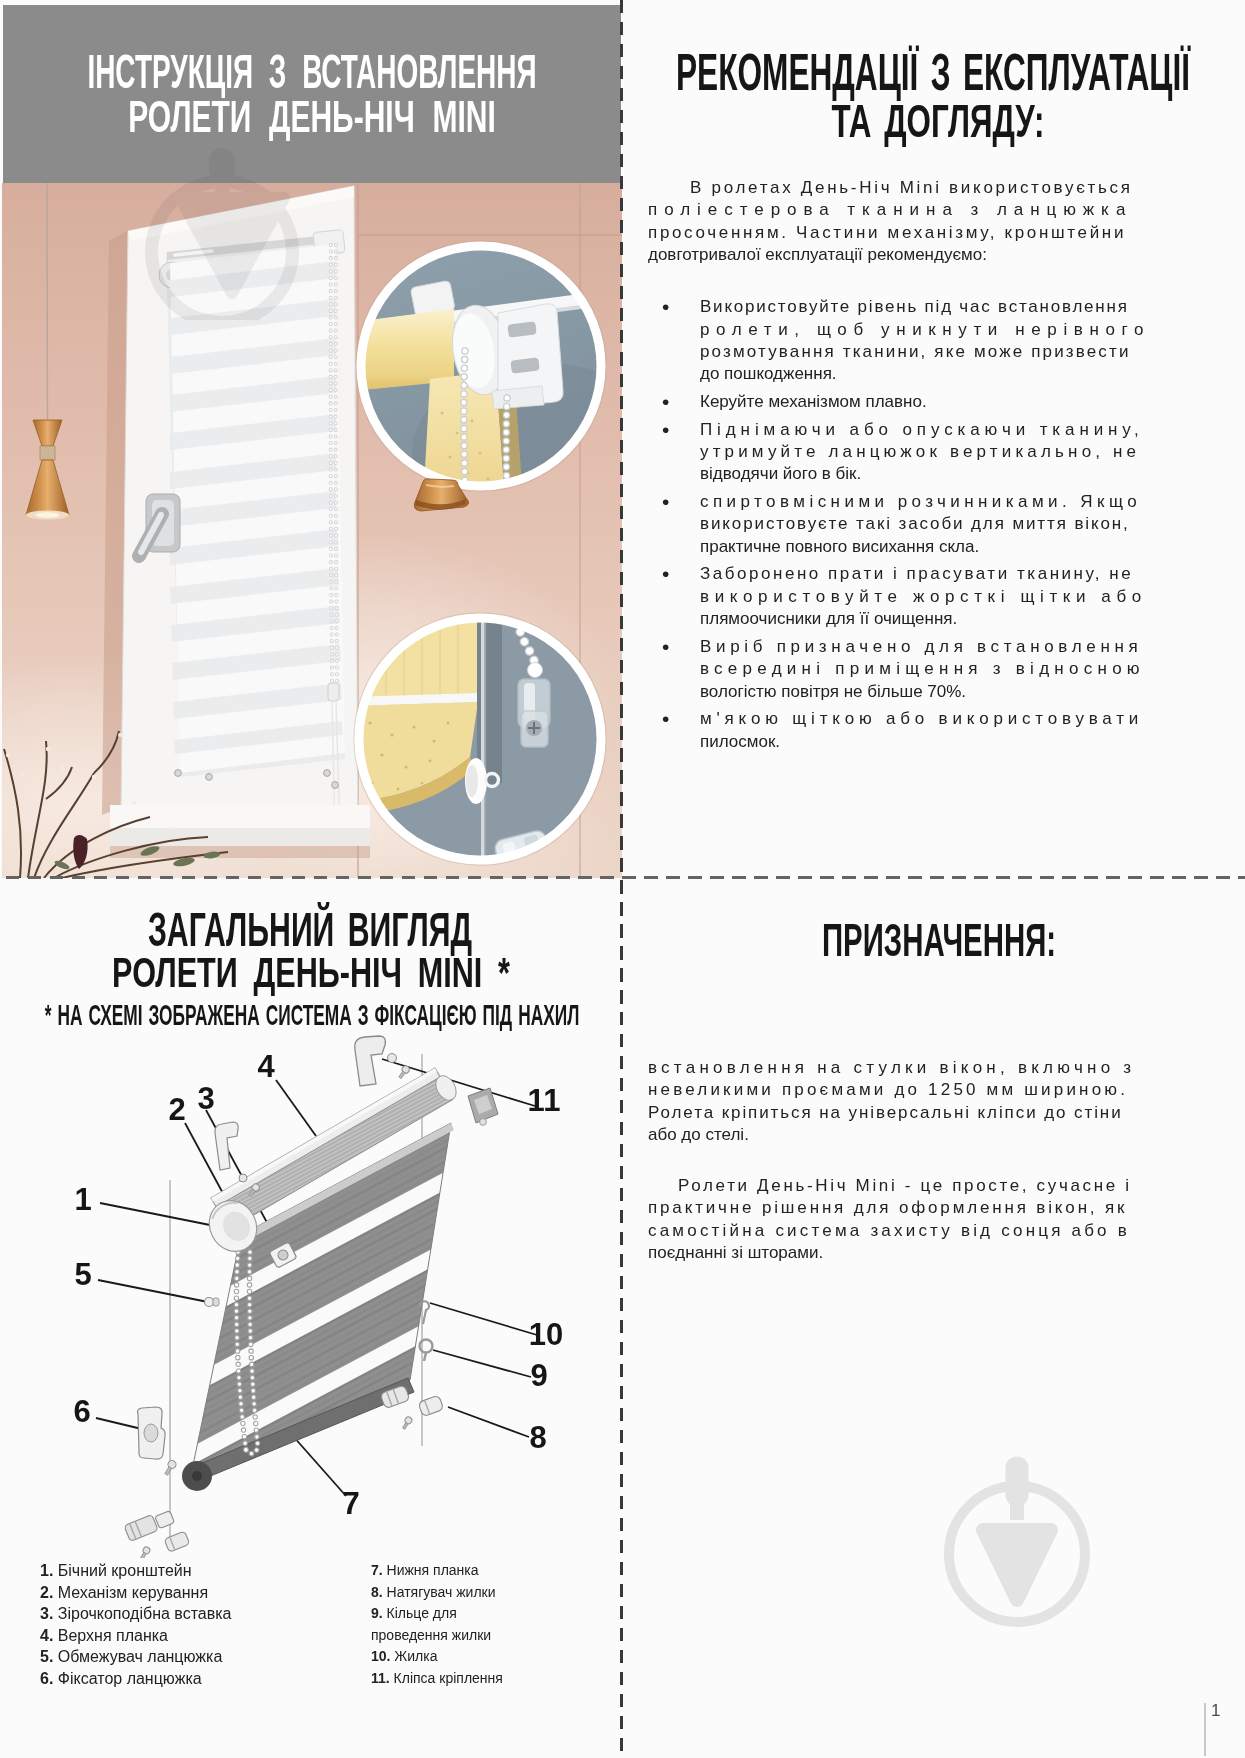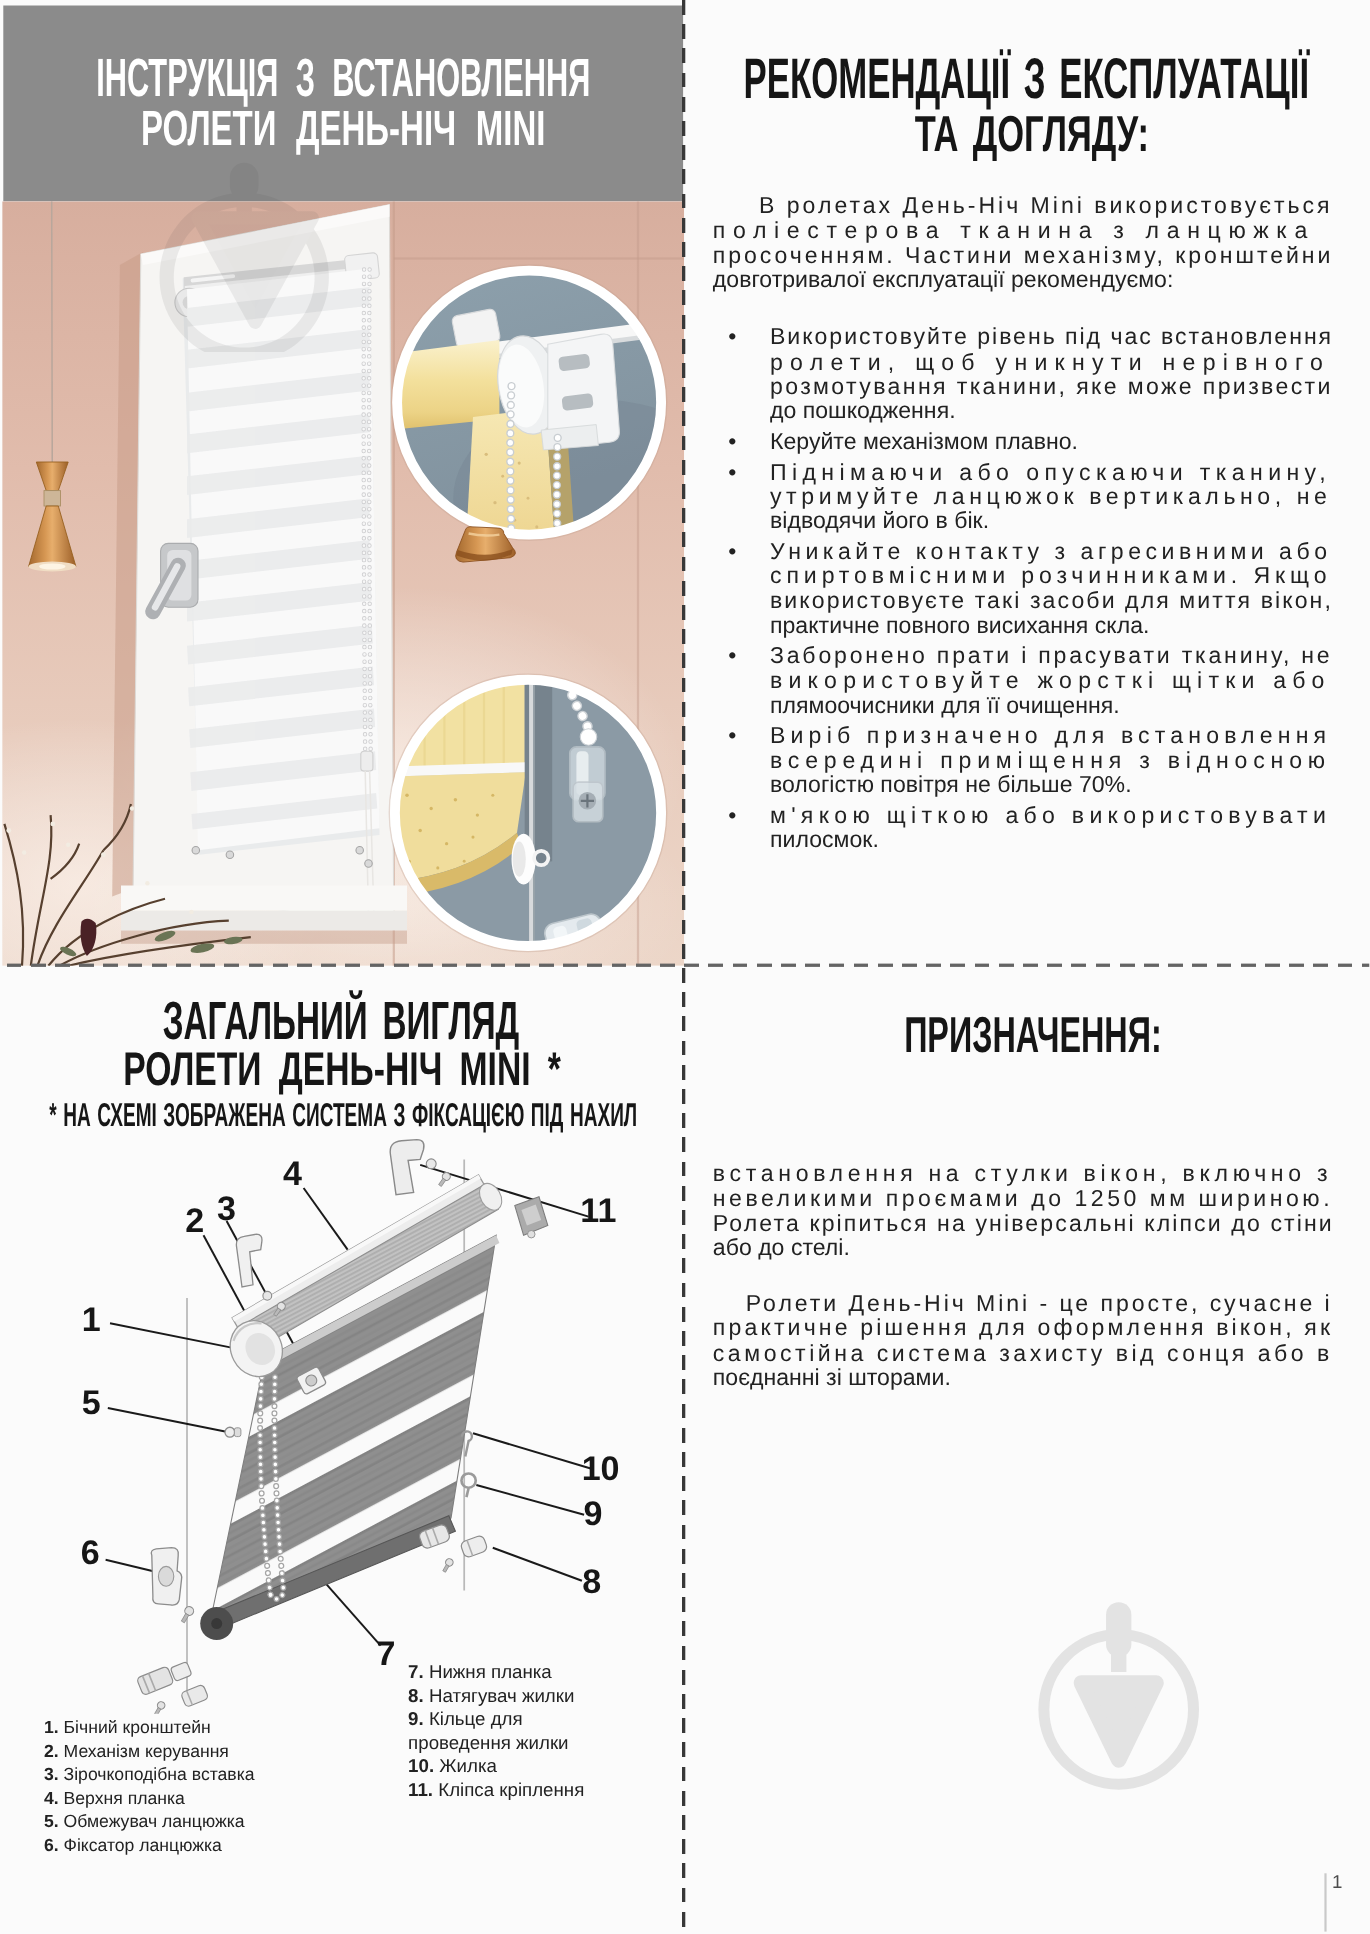--- a/index.html
+++ b/index.html
@@ -1,20 +1,20 @@
 <!DOCTYPE html>
 <html lang="uk"><head><meta charset="utf-8">
 <style>
 html,body{margin:0;padding:0}
 body{width:1245px;height:1758px;position:relative;background:#fbfbfb;overflow:hidden;
      font-family:"Liberation Sans",sans-serif;color:#1c1c1c}
 .abs{position:absolute}
 .cond{position:absolute;display:inline-block;font-weight:700;white-space:nowrap;color:#161616;transform-origin:0 50%}
 .j,.l{white-space:nowrap}
-.bt{font-size:21px;line-height:22.4px;color:#222}
+.bt{font-size:17px;line-height:22.4px;color:#222}
 ul.bl{list-style:none;margin:0;padding:0}
 ul.bl li{position:relative;margin-top:5.2px;padding-left:52px}
 ul.bl li:before{content:"\2022";position:absolute;left:14px;top:0;font-size:21px}
 </style></head>
 <body>
 
 <div class="abs" style="left:3px;top:5px;width:618px;height:178px;background:#8b8b8b"></div>
 
 <span class="cond" id="gh1" style="left:312px;top:47px;font-size:49px;line-height:49px;word-spacing:14px;color:#fff;transform:scaleX(0.571) translateX(-50%)">ІНСТРУКЦІЯ З ВСТАНОВЛЕННЯ</span>
 
@@ -337,21 +337,20 @@
     </li>
 <li>
       <div class="l">Керуйте механізмом плавно.</div>
     </li>
 <li>
       <div class="j" style="letter-spacing:4.897px">Піднімаючи або опускаючи тканину,</div>
 <div class="j" style="letter-spacing:4.159px">утримуйте ланцюжок вертикально, не</div>
 <div class="l">відводячи його в бік.</div>
     </li>
 <li>
-      <div class="j" style="letter-spacing:4.09px">Уникайте контакту з агресивними або</div>
 <div class="j" style="letter-spacing:4.447px">спиртовмісними розчинниками. Якщо</div>
 <div class="j" style="letter-spacing:1.889px">використовуєте такі засоби для миття вікон,</div>
 <div class="l">практичне повного висихання скла.</div>
     </li>
 <li>
       <div class="j" style="letter-spacing:2.533px">Заборонено прати і прасувати тканину, не</div>
 <div class="j" style="letter-spacing:5.624px">використовуйте жорсткі щітки або</div>
 <div class="l">плямоочисники для її очищення.</div>
     </li>
 <li>
@@ -526,21 +525,21 @@
 
 <div class="abs" id="legend1" style="left:40px;top:1560px;font-size:16px;line-height:21.5px;color:#222">
 <div><b>1.</b> Бічний кронштейн</div>
 <div><b>2.</b> Механізм керування</div>
 <div><b>3.</b> Зірочкоподібна вставка</div>
 <div><b>4.</b> Верхня планка</div>
 <div><b>5.</b> Обмежувач ланцюжка</div>
 <div><b>6.</b> Фіксатор ланцюжка</div>
 </div>
 
-<div class="abs" id="legend2" style="left:371px;top:1509px;font-size:17px;line-height:21.5px;color:#222">
+<div class="abs" id="legend2" style="left:371px;top:1560px;font-size:14px;line-height:21.5px;color:#222">
 <div><b>7.</b> Нижня планка</div>
 <div><b>8.</b> Натягувач жилки</div>
 <div><b>9.</b> Кільце для</div>
 <div>проведення жилки</div>
 <div><b>10.</b> Жилка</div>
 <div><b>11.</b> Кліпса кріплення</div>
 </div>
 
 <span class="cond" id="ph1" style="left:939px;top:917px;font-size:46px;line-height:46px;word-spacing:2px;color:#161616;transform:scaleX(0.639) translateX(-50%)">ПРИЗНАЧЕННЯ:</span>
 

